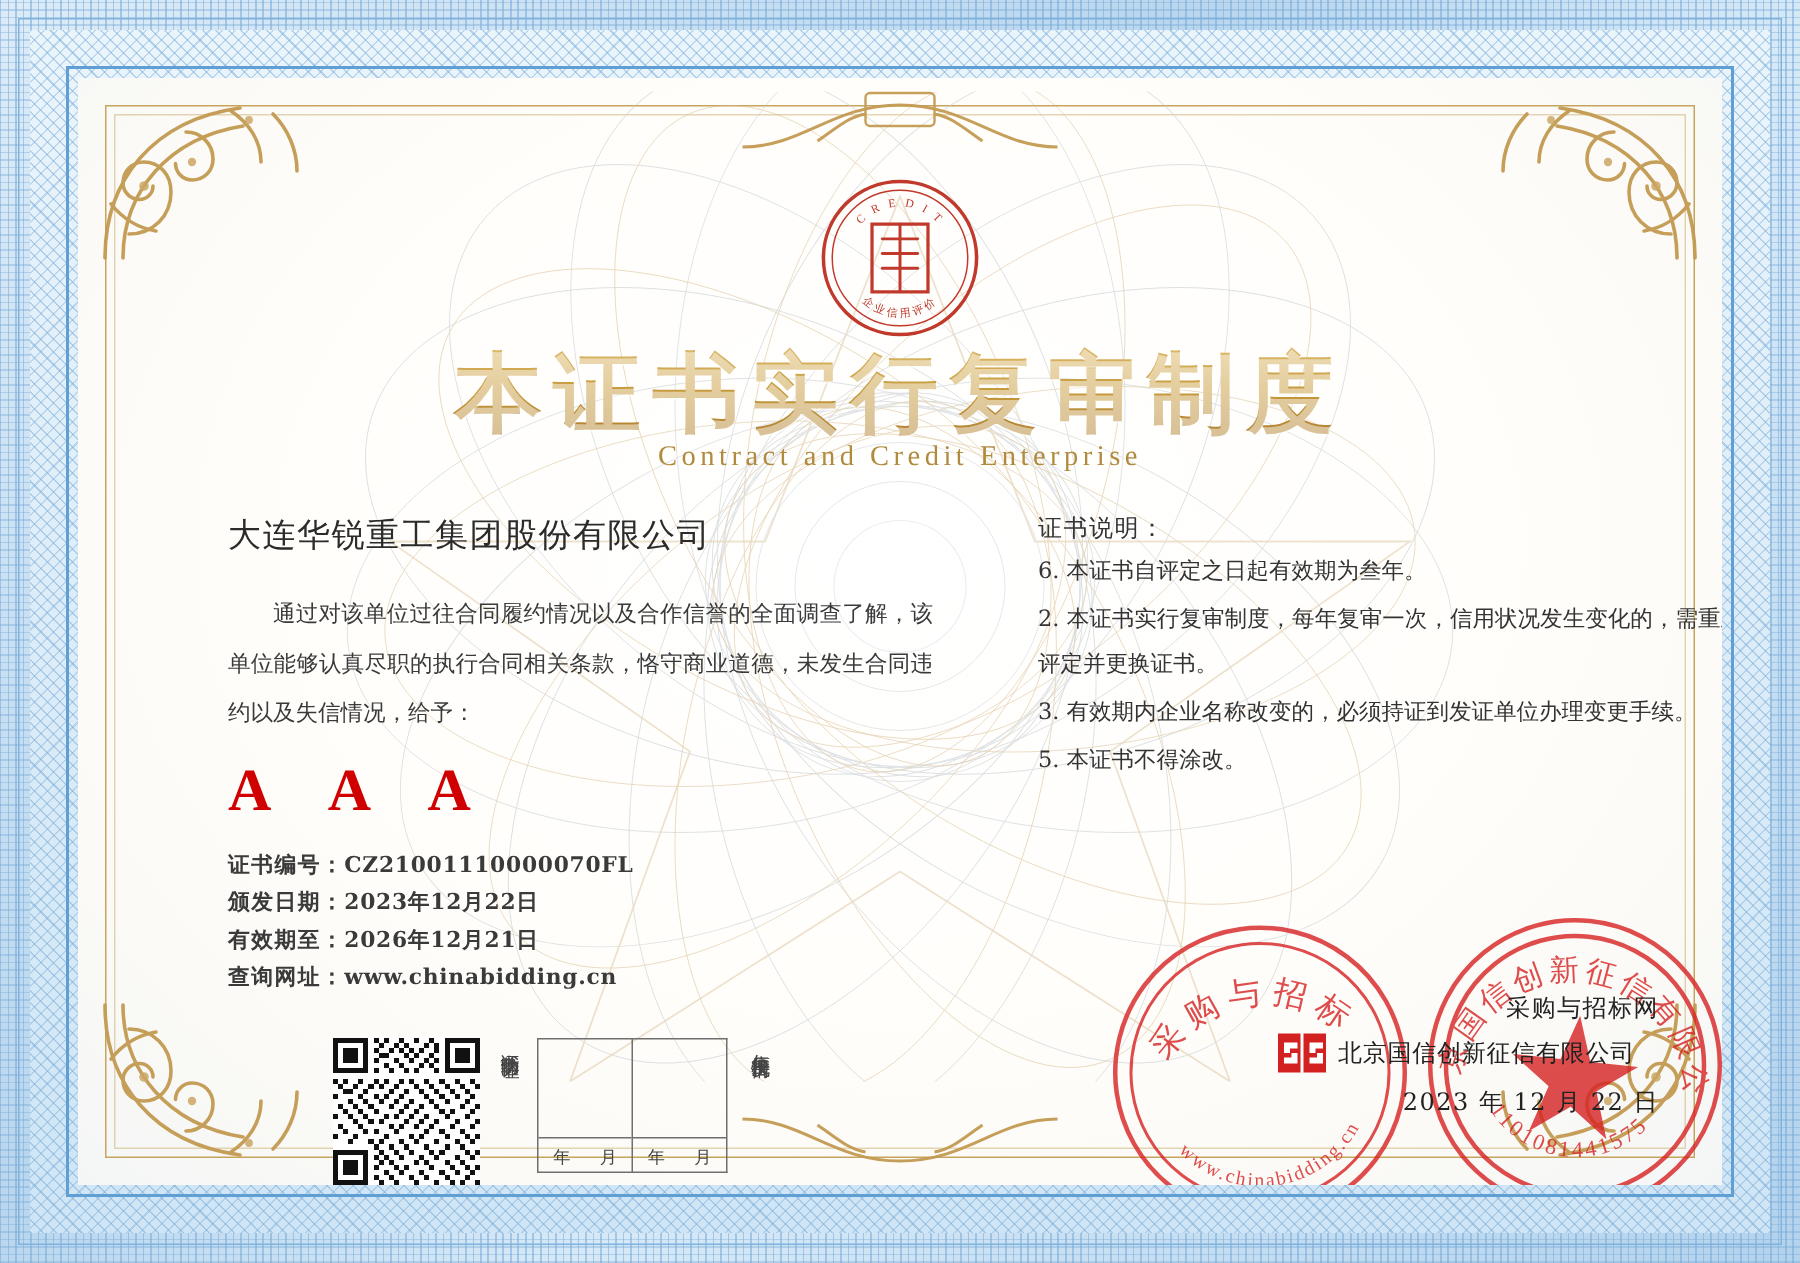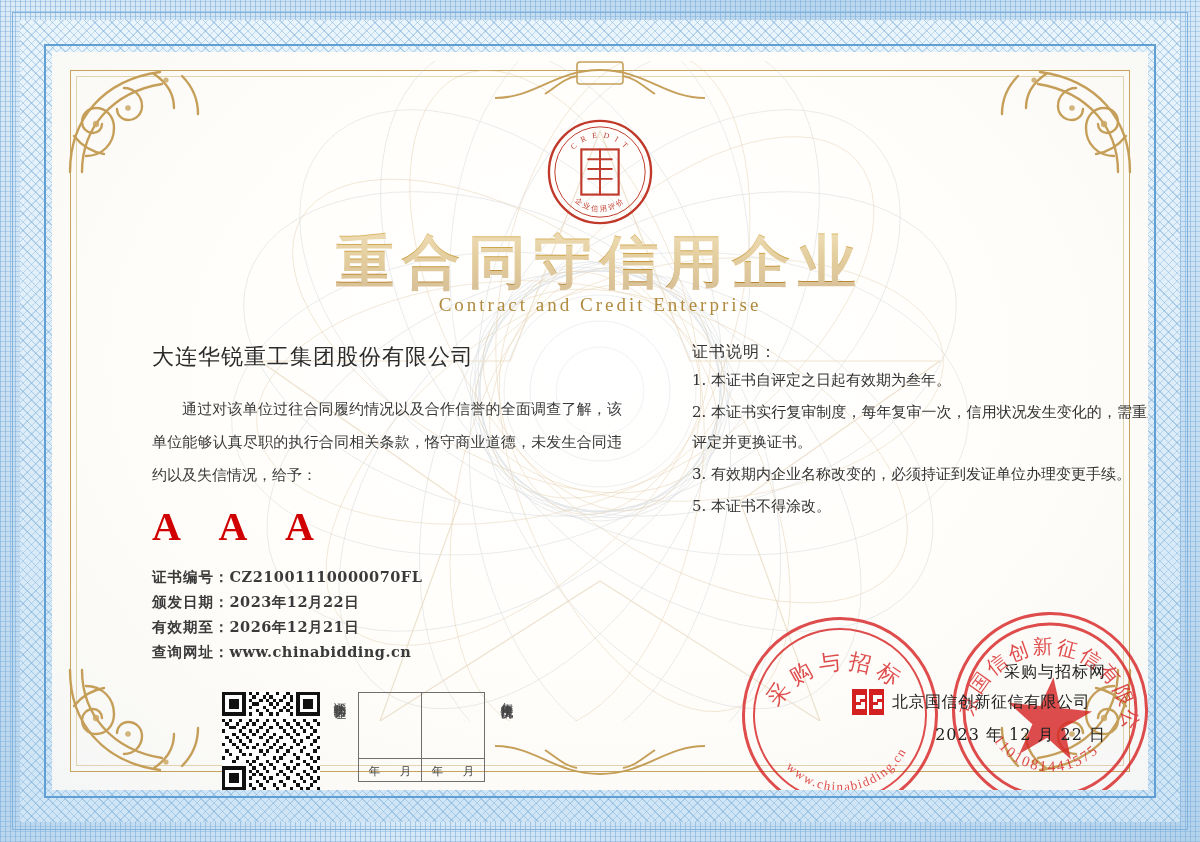--- a/index.html
+++ b/index.html
@@ -369,21 +369,21 @@
         <text font-size="8" fill="#c0392b" letter-spacing="2" font-family="Liberation Serif, serif">
           <textPath href="#arcTop" startOffset="50%" text-anchor="middle">C R E D I T</textPath>
         </text>
         <path id="arcBot" d="M18 58 A37 37 0 0 0 92 58" fill="none"></path>
         <text font-size="7.5" fill="#c0392b" letter-spacing="2" font-family="DejaVu Serif, serif">
           <textPath href="#arcBot" startOffset="50%" text-anchor="middle">企业信用评价</textPath>
         </text>
       </svg>
     </div>
 
-    <div class="title-cn noselect">重合同守信用企业</div>
+    <div class="title-cn noselect">本证书实行复审制度</div>
     <div class="title-en noselect">Contract and Credit Enterprise</div>
 
     <div class="left-col">
       <div class="company">大连华锐重工集团股份有限公司</div>
       <div class="para">通过对该单位过往合同履约情况以及合作信誉的全面调查了解，该单位能够认真尽职的执行合同相关条款，恪守商业道德，未发生合同违约以及失信情况，给予：</div>
       <div class="grade">A A A</div>
 
       <div class="meta">
         <div class="meta-row">
           <span class="k">证书编号：</span><span class="v">CZ21001110000070FL</span>
@@ -395,21 +395,21 @@
           <span class="k">有效期至：</span><span class="v">2026年12月21日</span>
         </div>
         <div class="meta-row">
           <span class="k">查询网址：</span><span class="v">www.chinabidding.cn</span>
         </div>
       </div>
     </div>
 
     <div class="right-col">
       <div class="notes-title">证书说明：</div>
-      <div class="note">1. 本证书自评定之日起有效期为叁年。</div>
+      <div class="note">6. 本证书自评定之日起有效期为叁年。</div>
       <div class="note">2. 本证书实行复审制度，每年复审一次，信用状况发生变化的，需重新评定并更换证书。</div>
       <div class="note">3. 有效期内企业名称改变的，必须持证到发证单位办理变更手续。</div>
       <div class="note">5. 本证书不得涂改。</div>
     </div>
 
     <div class="qr-area">
       <div class="qr">
         <svg viewBox="0 0 29 29" width="98" height="98" shape-rendering="crispEdges" xmlns="http://www.w3.org/2000/svg">
           <rect width="29" height="29" fill="#fff"></rect>
           <g fill="#111">

